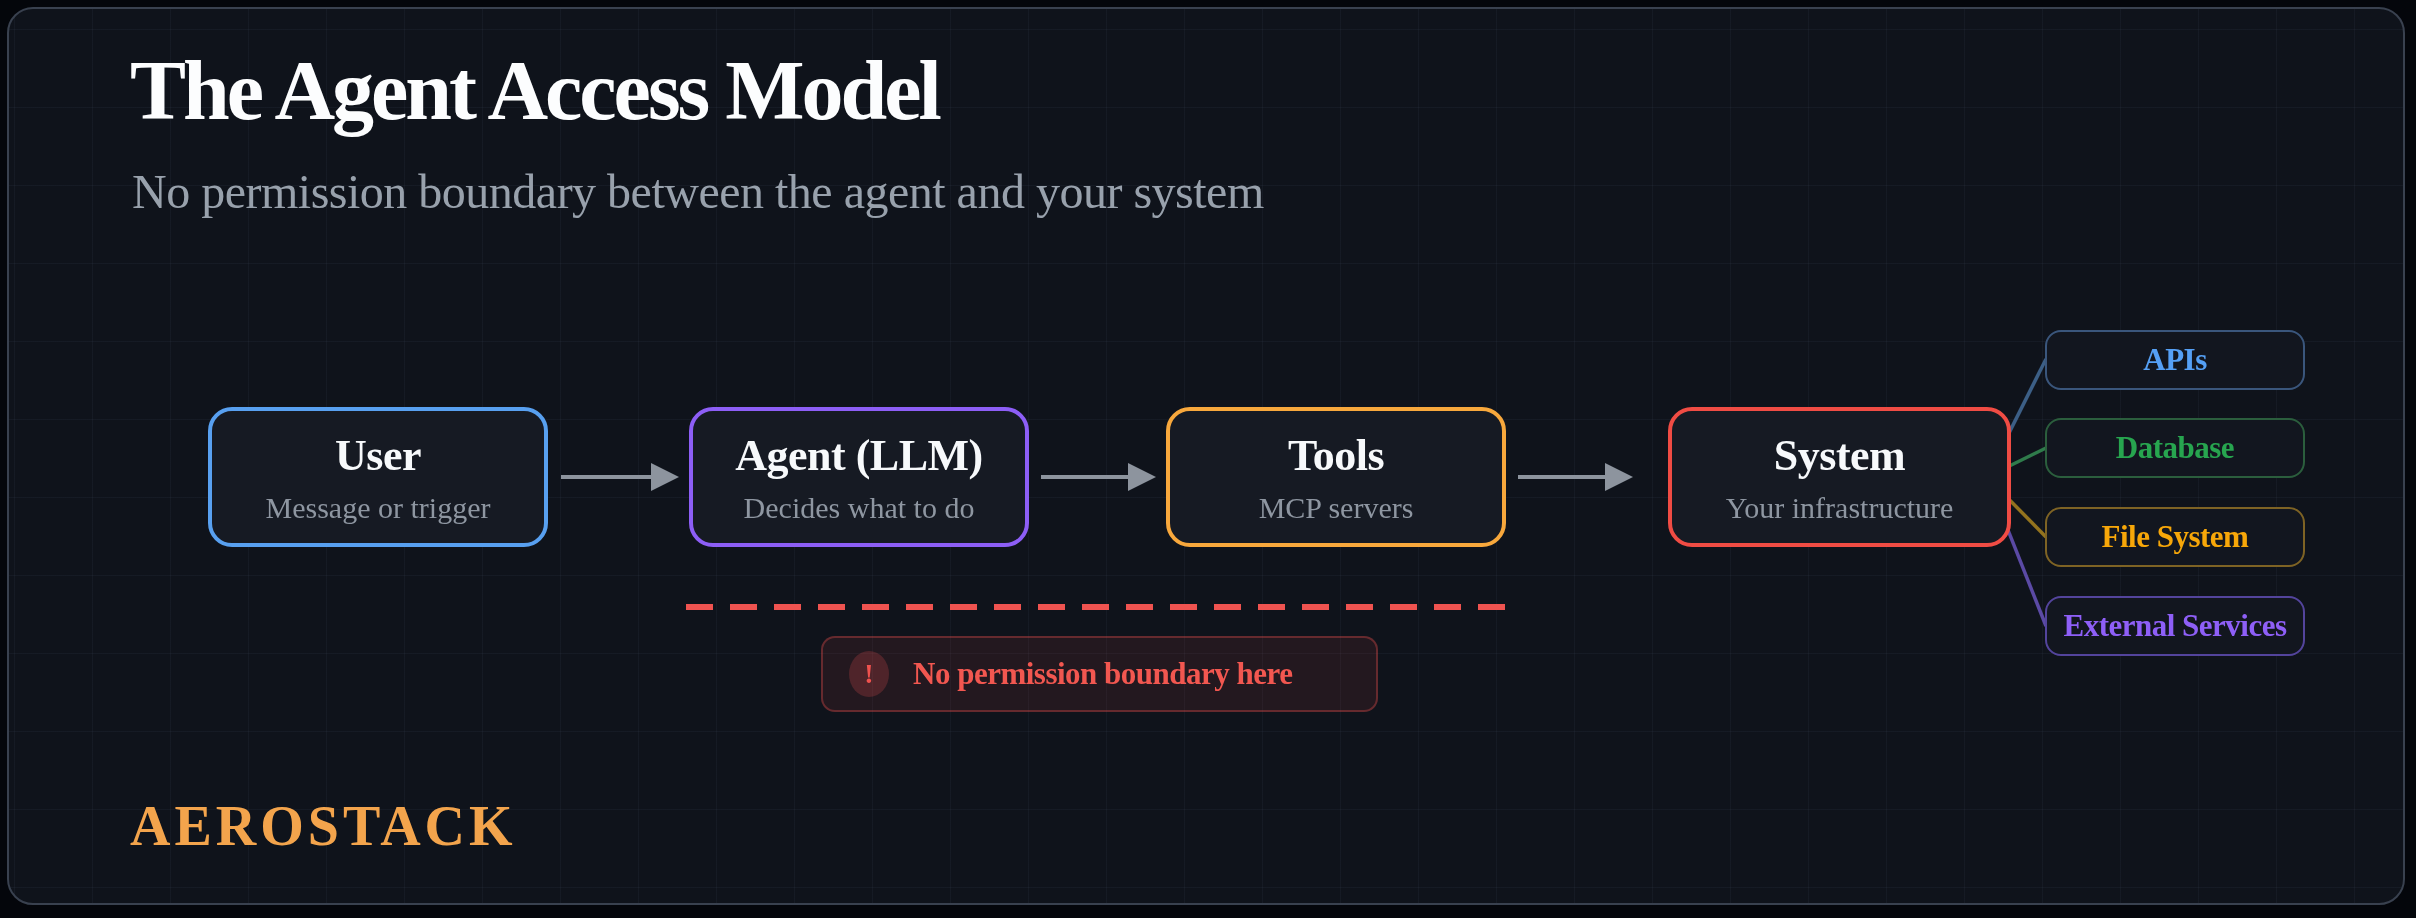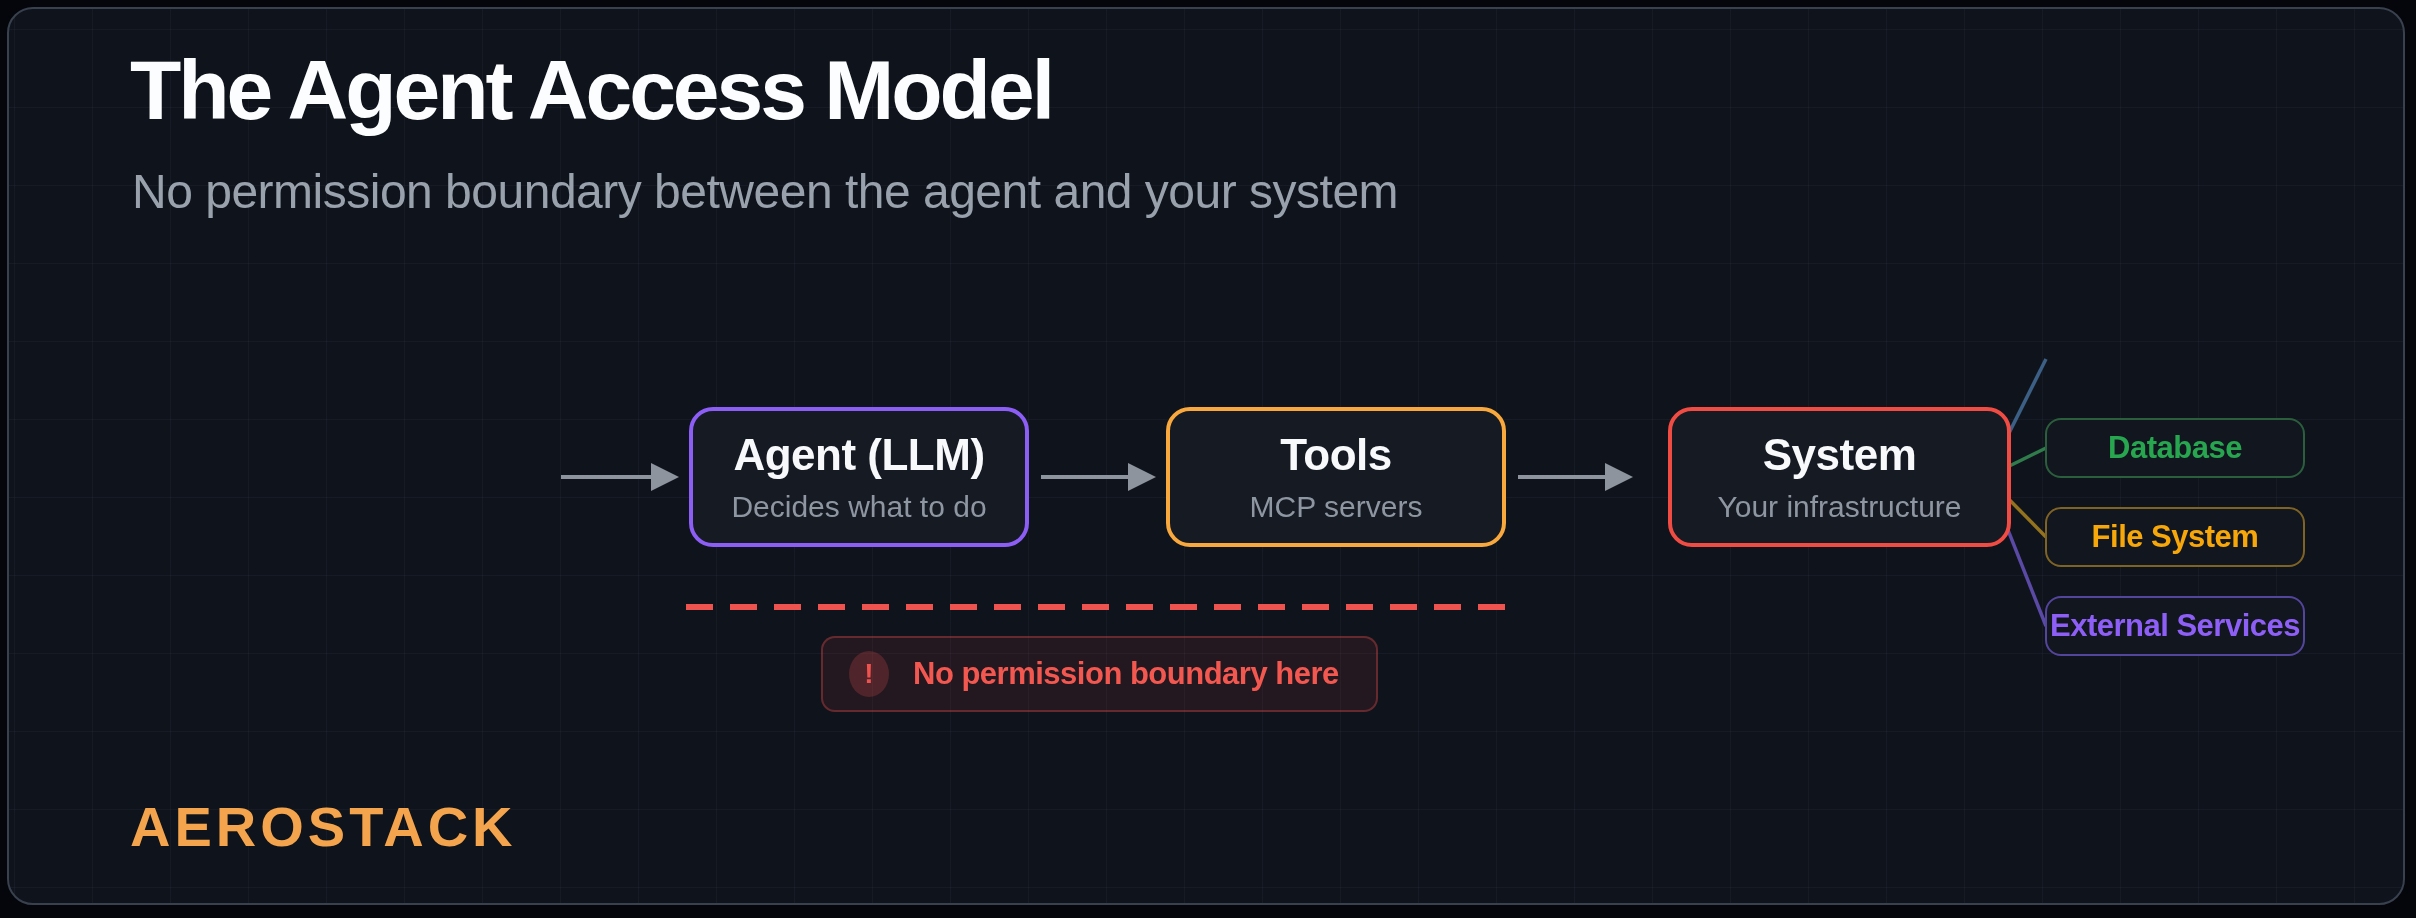--- a/index.html
+++ b/index.html
@@ -1,19 +1,19 @@
 <!DOCTYPE html>
 <html><head>
 <meta charset="utf-8">
 <style>
   html,body { margin:0; padding:0; background:#04060b; }
   .stage {
     position:relative; width:2416px; height:918px; overflow:hidden;
     background:#04060b;
-    font-family:Liberation Sans, sans-serif;
+    font-family:Liberation Serif, serif;
   }
   .panel {
     position:absolute; left:7px; top:7px; width:2398px; height:898px;
     box-sizing:border-box;
     border:2px solid #39414f; border-radius:26px;
     background-color:#0f131b;
     background-image:
       linear-gradient(rgba(140,160,190,0.055) 1px, transparent 1px),
       linear-gradient(90deg, rgba(140,160,190,0.055) 1px, transparent 1px);
     background-size:78px 78px;
@@ -88,33 +88,40 @@
     </g>
 
     <line x1="1987" y1="477" x2="2046" y2="359" stroke="#3c5f86" stroke-width="3.5"></line>
     <line x1="1987" y1="477" x2="2046" y2="448" stroke="#2f7b4b" stroke-width="3.5"></line>
     <line x1="1987" y1="477" x2="2046" y2="537" stroke="#93731e" stroke-width="3.5"></line>
     <line x1="1987" y1="477" x2="2046" y2="626" stroke="#5b4aa5" stroke-width="3.5"></line>
 
     <line x1="686" y1="607" x2="1506" y2="607" stroke="#ef5350" stroke-width="6" stroke-dasharray="27 17"></line>
   </svg>
 
+  <div class="node" style="left: 208px; border-color: rgb(88, 160, 240);">
+    <div class="node-title">User</div>
+    <div class="node-sub">Message or trigger</div>
+  </div>
   <div class="node" style="left: 689px; border-color: rgb(141, 94, 246);">
     <div class="node-title">Agent (LLM)</div>
     <div class="node-sub">Decides what to do</div>
   </div>
   <div class="node" style="left: 1166px; border-color: rgb(248, 168, 60);">
     <div class="node-title">Tools</div>
     <div class="node-sub">MCP servers</div>
   </div>
   <div class="node" style="left: 1645px; width: 343px; border-color: rgb(240, 76, 68); margin-left: 23px;">
     <div class="node-title">System</div>
     <div class="node-sub">Your infrastructure</div>
   </div>
 
+  <div class="target" style="top: 330px; border-color: rgb(58, 86, 124);">
+    <div class="target-label" style="color: rgb(85, 160, 245);">APIs</div>
+  </div>
   <div class="target" style="top: 418px; border-color: rgb(43, 94, 61);">
     <div class="target-label" style="color: rgb(39, 165, 79);">Database</div>
   </div>
   <div class="target" style="top: 507px; border-color: rgb(126, 99, 36);">
     <div class="target-label" style="color: rgb(247, 167, 9);">File System</div>
   </div>
   <div class="target" style="top: 596px; border-color: rgb(83, 68, 156);">
     <div class="target-label" style="color: rgb(142, 95, 247);">External Services</div>
   </div>
 

